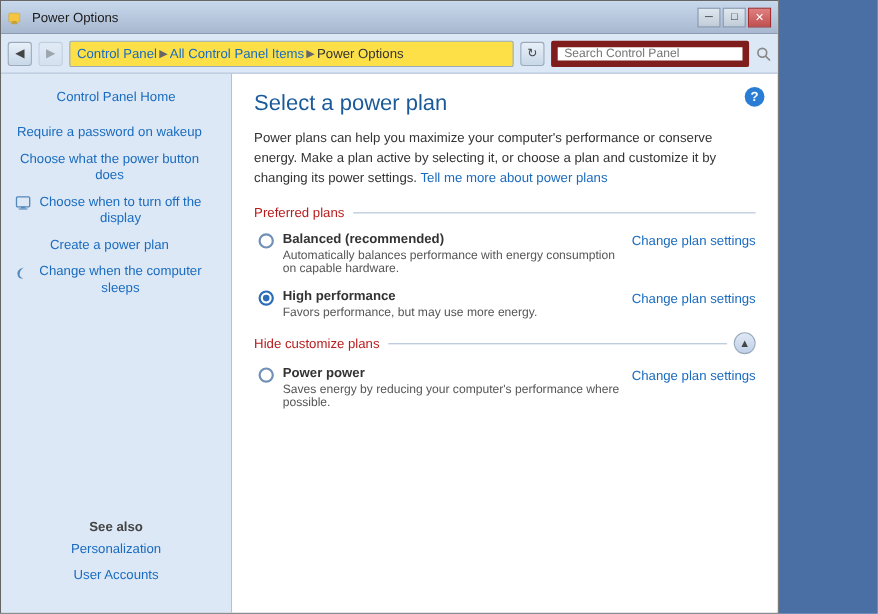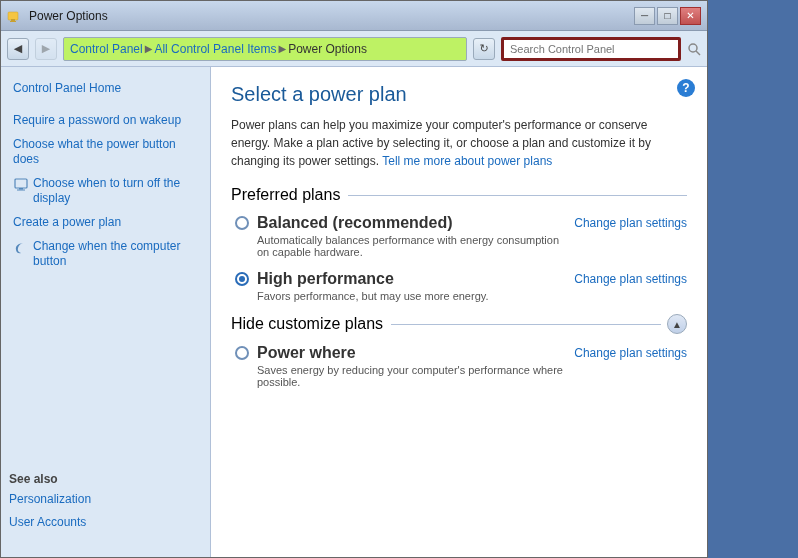--- a/index.html
+++ b/index.html
@@ -94,21 +94,21 @@
     }
 
     .nav-btn.disabled {
       opacity: 0.4;
       cursor: default;
     }
 
     .breadcrumb-bar {
       flex: 1;
       height: 24px;
-      background: #bef264;
+      background: #fde047;
       border: 1px solid #9aaabb;
       border-radius: 2px;
       display: flex;
       align-items: center;
       padding: 0 6px;
       font-size: 12px;
       color: #333;
       gap: 2px;
     }
 
@@ -137,21 +137,21 @@
       display: flex;
       align-items: center;
       justify-content: center;
       font-size: 11px;
       color: #444;
     }
 
     .search-box {
       width: 180px;
       height: 24px;
-      border: 3px solid #7f1d1d;
+      border: 6px solid #7f1d1d;
       border-radius: 2px;
       padding: 0 6px;
       font-size: 11px;
       color: #999;
       background: white;
     }
 
     
     .content-area {
       display: flex;
@@ -160,20 +160,21 @@
     }
 
     
     .sidebar {
       width: 210px;
       background: #dce8f5;
       border-right: 1px solid #b0c0d8;
       padding: 10px 0;
       display: flex;
       flex-direction: column;
+      text-align: center;
     }
 
     .sidebar-section {
       padding: 4px 24px 8px 12px;
     }
 
     .sidebar-home {
       font-size: 12px;
       color: #1a6bbf;
       cursor: pointer;
@@ -257,22 +258,22 @@
       cursor: pointer;
     }
 
     .section-header {
       display: flex;
       align-items: center;
       margin-bottom: 10px;
     }
 
     .section-label {
-      font-size: 16px;
-      color: #000000;
+      font-size: 12px;
+      color: #b91c1c;
       white-space: nowrap;
       padding-right: 8px;
     }
 
     .section-line {
       flex: 1;
       height: 1px;
       background: #b0c0d8;
     }
 
@@ -321,21 +322,21 @@
       height: 6px;
       background: #2a6cb8;
       border-radius: 50%;
     }
 
     .plan-details {
       flex: 1;
     }
 
     .plan-name {
-      font-size: 16px;
+      font-size: 12px;
       color: #333;
       font-weight: 600;
       margin-bottom: 2px;
     }
 
     .plan-desc {
       font-size: 11px;
       color: #555;
     }
 
@@ -406,21 +407,21 @@
           </svg>
           <span class="link-text">Choose when to turn off the display</span>
         </div>
         <div class="sidebar-link">
           <span class="link-text">Create a power plan</span>
         </div>
         <div class="sidebar-link">
           <svg width="16" height="16" viewBox="0 0 16 16" style="flex-shrink:0; margin-top:1px;">
             <path d="M10 3 Q6 4 5 8 Q4 12 8 13 Q4 14 3 10 Q2 6 6 4 Z" fill="#5588bb"></path>
           </svg>
-          <span class="link-text">Change when the computer button</span>
+          <span class="link-text">Change when the computer sleeps</span>
         </div>
       </div>
 
       <div class="sidebar-divider"></div>
 
       <div class="see-also-section">
         <div class="see-also-label">See also</div>
         <div class="sidebar-link">
           <span class="link-text">Personalization</span>
         </div>
@@ -465,21 +466,21 @@
 
       <div class="section-header">
         <span class="section-label">Hide customize plans</span>
         <div class="section-line"></div>
         <div class="section-collapse">▲</div>
       </div>
 
       <div class="plan-item">
         <div class="plan-radio"></div>
         <div class="plan-details">
-          <div class="plan-name">Power where</div>
+          <div class="plan-name">Power power</div>
           <div class="plan-desc">Saves energy by reducing your computer's performance where possible.</div>
         </div>
         <span class="change-link">Change plan settings</span>
       </div>
 
     </div>
   </div>
 </div>
 
 </body></html>

